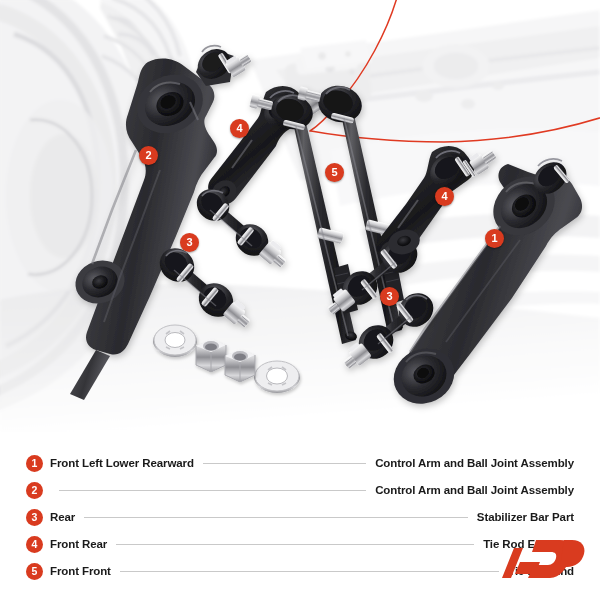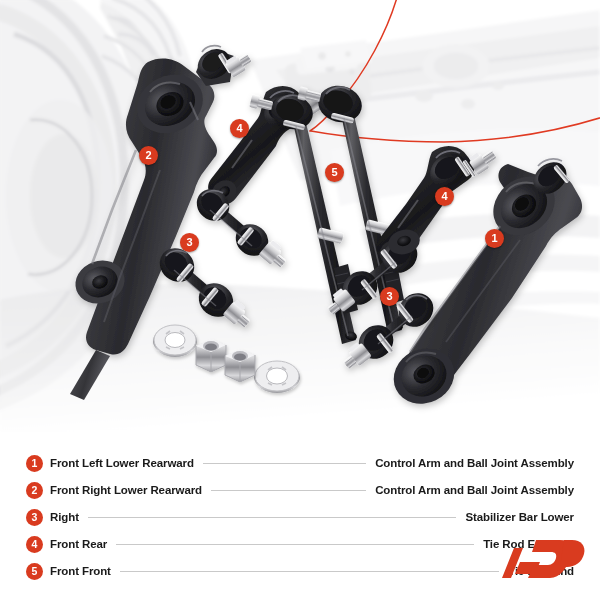--- a/index.html
+++ b/index.html
@@ -578,30 +578,29 @@
 
     <div class="legend-row" style="top:18px;">
       <span class="legend-num" style="background: rgb(217, 59, 31);">1</span>
       <span class="legend-left">Front Left Lower Rearward</span>
       <span class="legend-rule"></span>
       <span class="legend-right">Control Arm and Ball Joint Assembly</span>
     </div>
 
     <div class="legend-row" style="top:45px;">
       <span class="legend-num" style="background: rgb(217, 59, 31);">2</span>
-      <span class="legend-left">Front Right Lower Rearward</span>
       <span class="legend-rule"></span>
       <span class="legend-right">Control Arm and Ball Joint Assembly</span>
     </div>
 
     <div class="legend-row" style="top:72px;">
       <span class="legend-num" style="background: rgb(217, 59, 31);">3</span>
-      <span class="legend-left">Right</span>
+      <span class="legend-left">Rear</span>
       <span class="legend-rule"></span>
-      <span class="legend-right">Stabilizer Bar Lower</span>
+      <span class="legend-right">Stabilizer Bar Part</span>
     </div>
 
     <div class="legend-row" style="top:99px;">
       <span class="legend-num" style="background: rgb(217, 59, 31);">4</span>
       <span class="legend-left">Front Rear</span>
       <span class="legend-rule"></span>
       <span class="legend-right">Tie Rod End Part</span>
     </div>
 
     <div class="legend-row" style="top:126px;">

